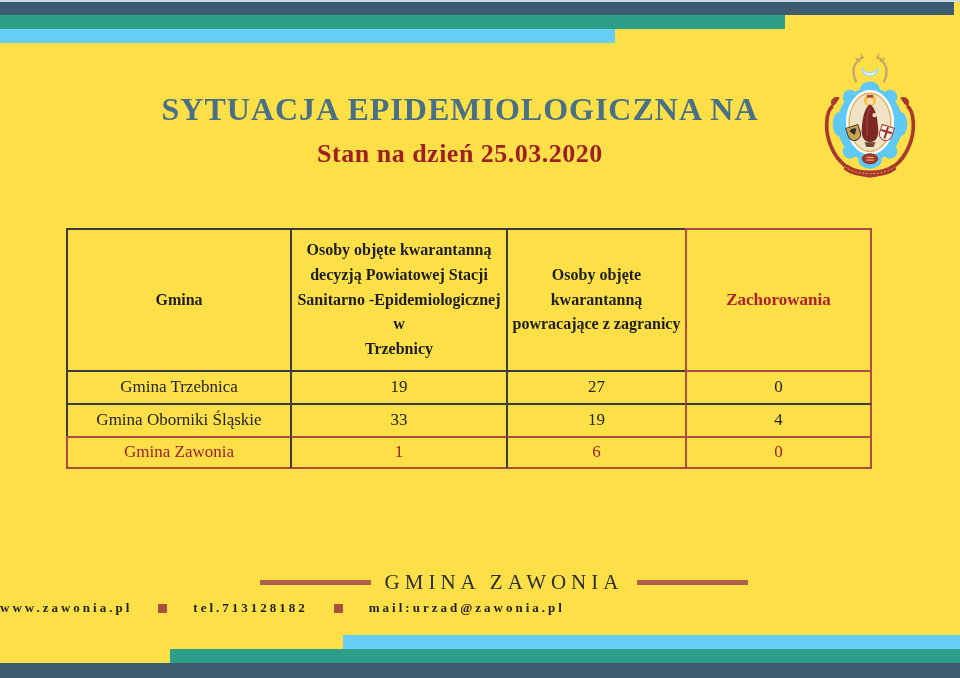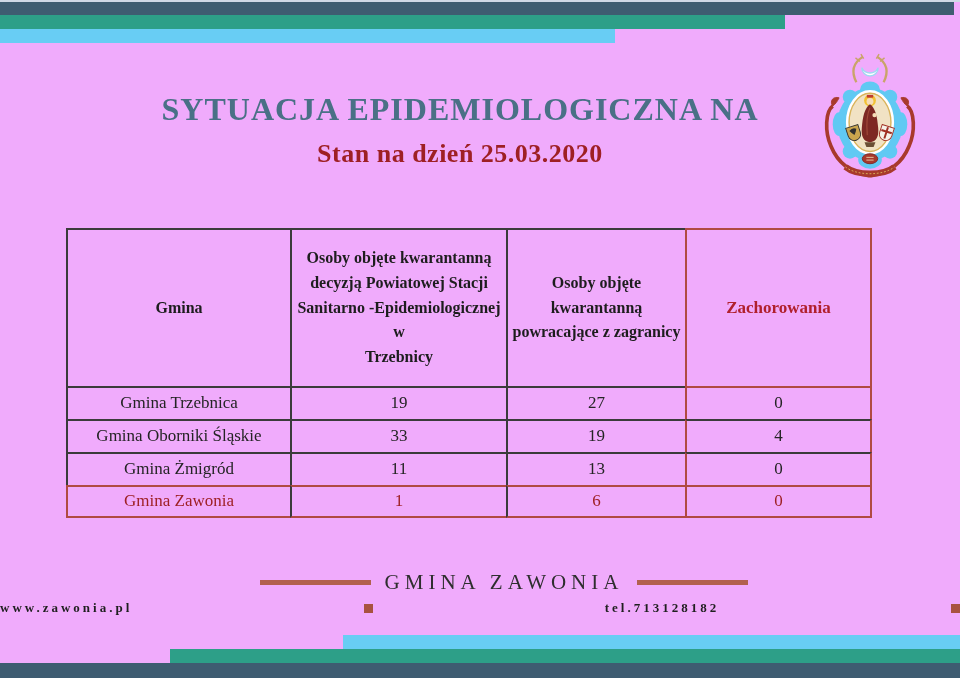--- a/index.html
+++ b/index.html
@@ -1,17 +1,17 @@
 <!DOCTYPE html>
 <html><head>
 <meta charset="utf-8">
 <style>
   html,body { margin:0; padding:0; background:#fff; }
   .page {
-    position:relative; width:960px; height:678px; background:#f0abfc;
+    position:relative; width:960px; height:678px; background:#fde047;
     overflow:hidden; font-family:"Liberation Serif", serif;
   }
   
   .bar { position:absolute; }
   .top-edge   { left:0; top:0; width:100%; height:2px; background:#cfd8e6; }
   .bar-top-dark  { left:0; top:2px;  width:954px; height:13px; background:#3e5c71; }
   .bar-top-green { left:0; top:15px; width:785px; height:14px; background:#2d9f88; }
   .bar-top-blue  { left:0; top:29px; width:615px; height:14px; background:#68cdf4; }
   .bar-bot-blue  { left:343px; top:635px; right:0; height:14px; background:#68cdf4; }
   .bar-bot-green { left:170px; top:649px; right:0; height:14px; background:#2d9f88; }
@@ -31,42 +31,42 @@
   
   .table-wrap { position:absolute; left:66px; top:228px; width:806px; }
   table { border-collapse:separate; border-spacing:0; table-layout:fixed; width:806px; }
   th, td {
     border-top:2px solid #3b3b3b; border-left:2px solid #3b3b3b;
     text-align:center; vertical-align:middle; box-sizing:border-box;
     overflow:hidden;
   }
   th {
     color:#1d1d1d; font-weight:bold; font-size:16px; line-height:1.55;
-    white-space:pre-line; height:131px; padding:16px 2px;
+    white-space:pre-line; height:131px; padding:8px 2px;
   }
   td { font-size:17px; color:#242424; height:33px; padding:0 16px; }
   .c3 { border-left:2px solid #b04a42 !important; border-right:2px solid #b04a42;margin-top:20px; }
   th.c3 { border-top-color:#b04a42; color:#b0202c; font-size:17px; }
   tr.first-row td.c3 { border-top-color:#b04a42; }
   tr.highlight td { border-top-color:#b04a42 !important; border-bottom:2px solid #b04a42; color:#9e2024; }
   tr.highlight td.c0 { border-left-color:#b04a42; }
 
   
   .footer-title {
     position:absolute; left:260px; top:569px; width:488px; height:26px;
     display:flex; align-items:center; gap:14px;
   }
   .footer-rule { flex:1; height:5px; background:#b2604e; }
   .footer-name {
     font-size:21px; color:#2e2e2e; letter-spacing:5px; white-space:nowrap;
     font-weight:normal;
   }
   .contact {
     position:absolute; left:0; top:600px; width:960px;
-    display:flex; justify-content:space-between; align-items:center; gap:26px;
+    display:flex; justify-content:flex-start; align-items:center; gap:26px;
   }
   .contact-item {
     font-size:13px; font-weight:bold; color:#1f1f1f; letter-spacing:3px; white-space:nowrap;
   }
   .contact-sep { width:9px; height:9px; background:#a8523f; }
 </style>
 </head>
 <body>
 
 <div class="page">
@@ -164,26 +164,20 @@
         <td class="c1">19</td>
         <td class="c2">27</td>
         <td class="c3">0</td>
       </tr>
       <tr>
         <td class="c0">Gmina Oborniki Śląskie</td>
         <td class="c1">33</td>
         <td class="c2">19</td>
         <td class="c3">4</td>
       </tr>
-      <tr>
-        <td class="c0">Gmina Żmigród</td>
-        <td class="c1">11</td>
-        <td class="c2">13</td>
-        <td class="c3">0</td>
-      </tr>
       <tr class="highlight">
         <td class="c0">Gmina Zawonia</td>
         <td class="c1">1</td>
         <td class="c2">6</td>
         <td class="c3">0</td>
       </tr>
     </tbody>
       </table>
   </div>
 
@@ -191,19 +185,20 @@
     <div class="footer-rule"></div>
     <div class="footer-name">GMINA ZAWONIA</div>
     <div class="footer-rule"></div>
   </div>
 
   <div class="contact">
     <span class="contact-item">www.zawonia.pl</span>
     <span class="contact-sep"></span>
     <span class="contact-item">tel.713128182</span>
     <span class="contact-sep"></span>
+    <span class="contact-item">mail:urzad@zawonia.pl</span>
   </div>
 
   <div class="bar bar-bot-blue"></div>
   <div class="bar bar-bot-green"></div>
   <div class="bar bar-bot-dark"></div>
 
 </div>
 
 </body></html>

